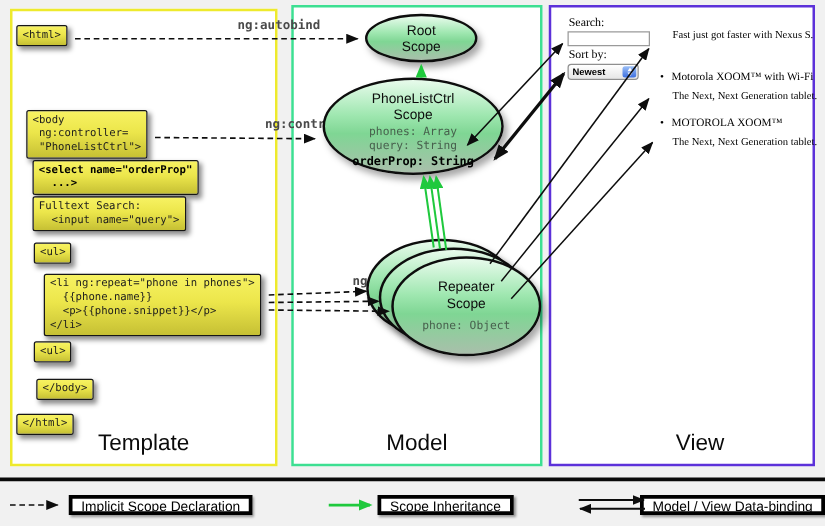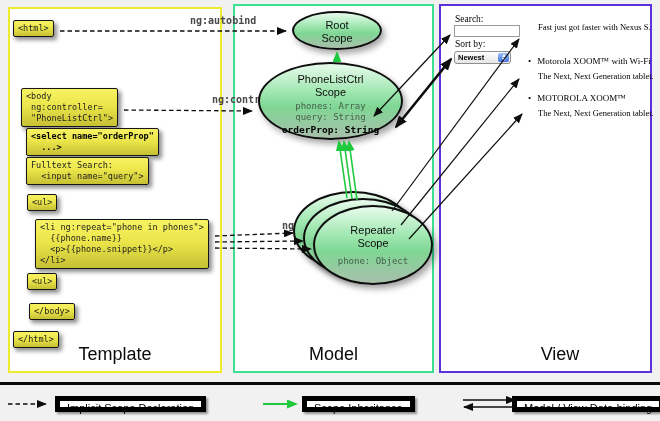--- a/index.html
+++ b/index.html
@@ -57,21 +57,21 @@
   .tri-down { width:0; height:0; border-left:2.5px solid transparent; border-right:2.5px solid transparent;
     border-top:3px solid #fff; }
   .view-item { position:absolute; left:528px; width:130px; font-family:"Liberation Serif", serif; color:#000; }
   .vi-name { font-size:9px; white-space:nowrap; }
   .vi-name .bullet { margin-right:6px; }
   .vi-desc { font-size:8.5px; margin:5px 0 0 10px; white-space:nowrap; }
 
   
   .separator { position:absolute; left:0; top:382px; width:660px; height:3px; background:#0a0a0a; }
   .legend-box { position:absolute; top:396px; height:16px; line-height:14px; background:#fff;
-    border:5px solid #000000; box-shadow:1.5px 1.5px 2px rgba(0,0,0,0.4);
+    border:3px solid #000000; box-shadow:1.5px 1.5px 2px rgba(0,0,0,0.4);
     font-size:11px; padding:0 7px; color:#000; white-space:nowrap; }
 
   
   .overlay { position:absolute; left:0; top:0; pointer-events:none; }
   .dash   { stroke:#0d0d0d; stroke-width:1.3; stroke-dasharray:4.5 3; }
   .thin   { stroke:#0d0d0d; stroke-width:1.2; }
   .thin15 { stroke:#0d0d0d; stroke-width:1.6; }
   .thick  { stroke:#0d0d0d; stroke-width:2.6; }
   .green  { stroke:#1fc93d; stroke-width:1.6; }
   .greenT { stroke:#1fc93d; stroke-width:2.2; }

